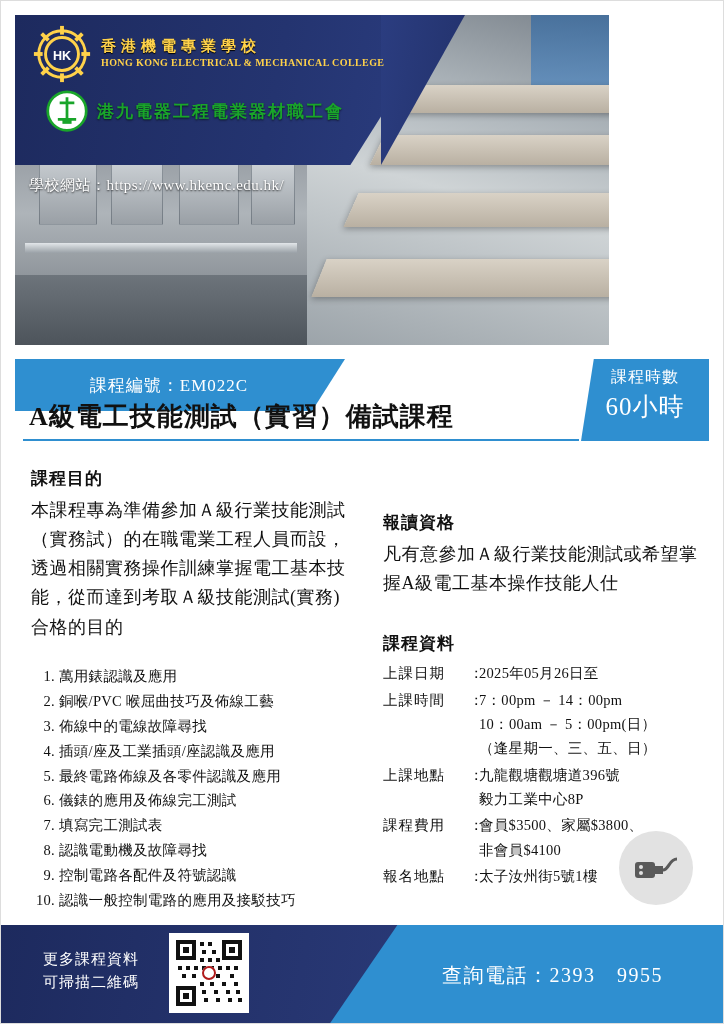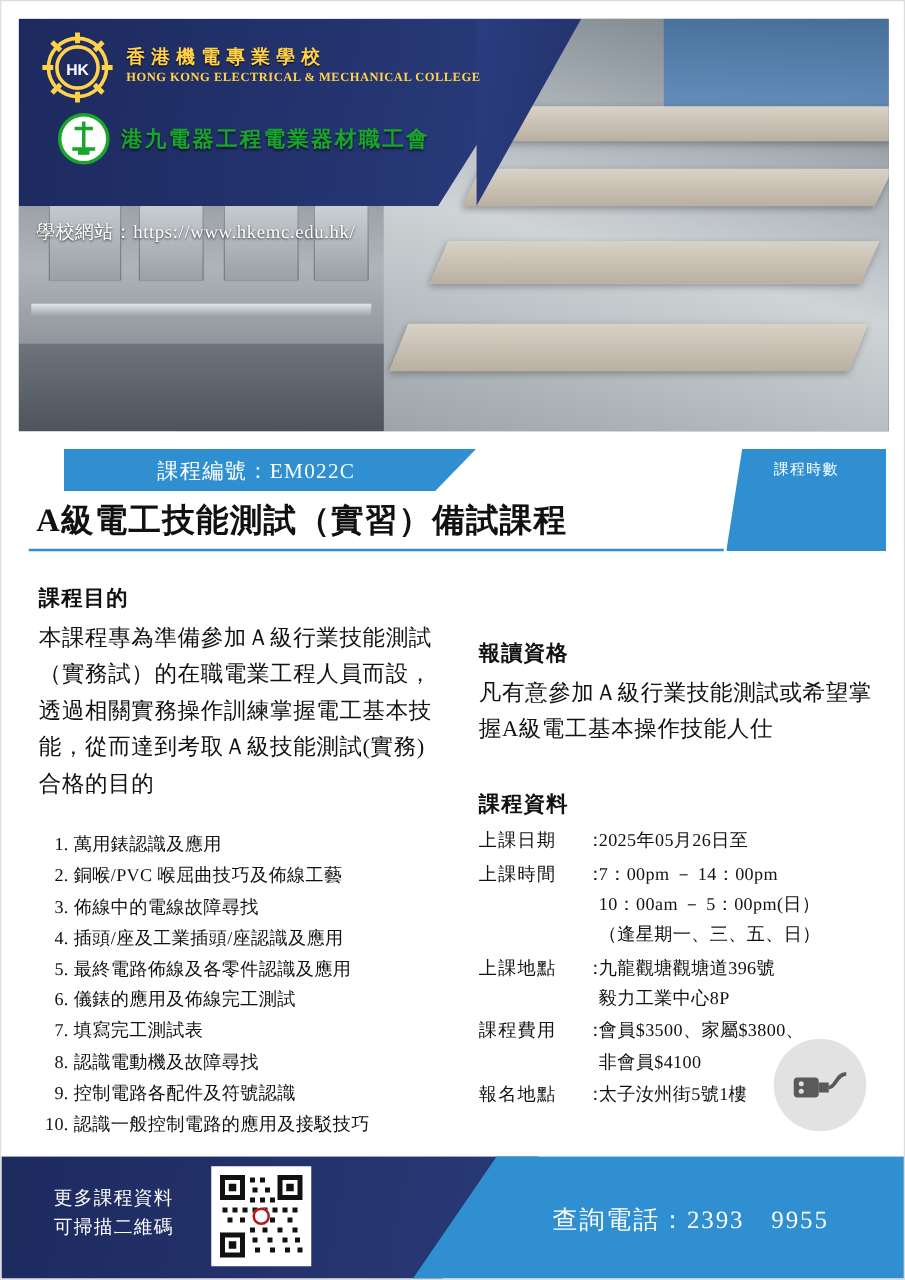--- a/index.html
+++ b/index.html
@@ -12,21 +12,21 @@
   .page {
     position: relative;
     width: 724px; height: 1024px;
     background: #fff;
     border: 1px solid #dddddd;
     overflow: hidden;
   }
 
   
   .header {
-    position: absolute; left: 0; top: 0; width: 724px; height: 345px;
+    position: absolute; left: 0; top: 0; width: 608px; height: 345px;
     overflow: hidden;
   }
   .header-photo {
     position: absolute; left: 14px; top: 14px; width: 696px; height: 330px;
     background:
       linear-gradient(160deg, rgba(60,80,110,0.25), rgba(30,45,70,0.35)),
       linear-gradient(120deg, #9aa3ab 0%, #c9cdd2 25%, #8e969e 46%, #bfc4c8 64%, #7b848d 100%);
     overflow: hidden;
   }
   
@@ -101,36 +101,36 @@
   }
   .website {
     position: absolute; left: 28px; top: 133px;
     color: #ffffff; font-size: 15px; letter-spacing: .5px;
     text-shadow: 0 1px 2px rgba(0,0,0,.8);
     margin-top: 42px;
   }
 
   
   .code-bar {
-    position: absolute; left: 14px; top: 358px; width: 330px; height: 34px;
+    position: absolute; left: 14px; top: 358px; width: 330px; height: 52px;
     background: #2f8fd0;
     clip-path: polygon(0 0, 100% 0, 90% 100%, 0 100%);
-    display: flex; align-items: center; justify-content: center; margin-left: 36px;
+    display: flex; align-items: center; justify-content: center;
   }
   .code-bar span {
     color: #fff; font-size: 17px; letter-spacing: 1px; margin-right: 22px;
   }
   
   .hours-badge {
     position: absolute; right: 14px; top: 358px; width: 128px; height: 82px;
     background: #2f8fd0;
     clip-path: polygon(10% 0, 100% 0, 100% 100%, 0 100%);
     color: #fff; text-align: center; padding-top: 8px;
   }
-  .hours-badge .lbl { font-size: 12px; letter-spacing: 1px; }
+  .hours-badge .lbl { font-size: 16px; letter-spacing: 1px; }
   .hours-badge .val { font-size: 25px; margin-top: 2px; letter-spacing: 1px; }
 
   .title {
     position: absolute; left: 28px; top: 398px;
     font-size: 26px; color: #111; letter-spacing: 1px; font-weight: bold;
   }
   .title-rule {
     position: absolute; left: 22px; top: 438px; width: 556px; height: 2px; background: #2f8fd0;
   }
 
@@ -269,20 +269,21 @@
 
     <div class="website">學校網站：https://www.hkemc.edu.hk/</div>
   </div>
 
   <div class="code-bar">
     <span>課程編號：EM022C</span>
   </div>
 
   <div class="hours-badge">
     <div class="lbl">課程時數</div>
+    <div class="val">60小時</div>
   </div>
 
   <div class="title">A級電工技能測試（實習）備試課程</div>
   <div class="title-rule"></div>
 
   <div class="col-left">
     <div class="sec-head">課程目的</div>
     <div class="sec-body">本課程專為準備參加Ａ級行業技能測試（實務試）的在職電業工程人員而設，透過相關實務操作訓練掌握電工基本技能，從而達到考取Ａ級技能測試(實務)合格的目的</div>
 
     <div class="sec-gap"></div>

